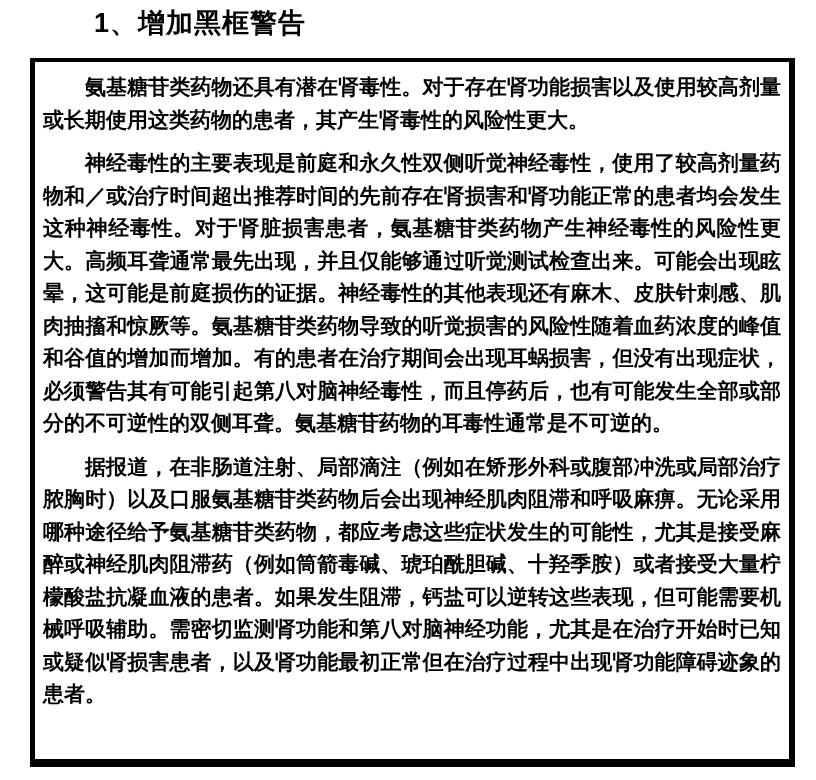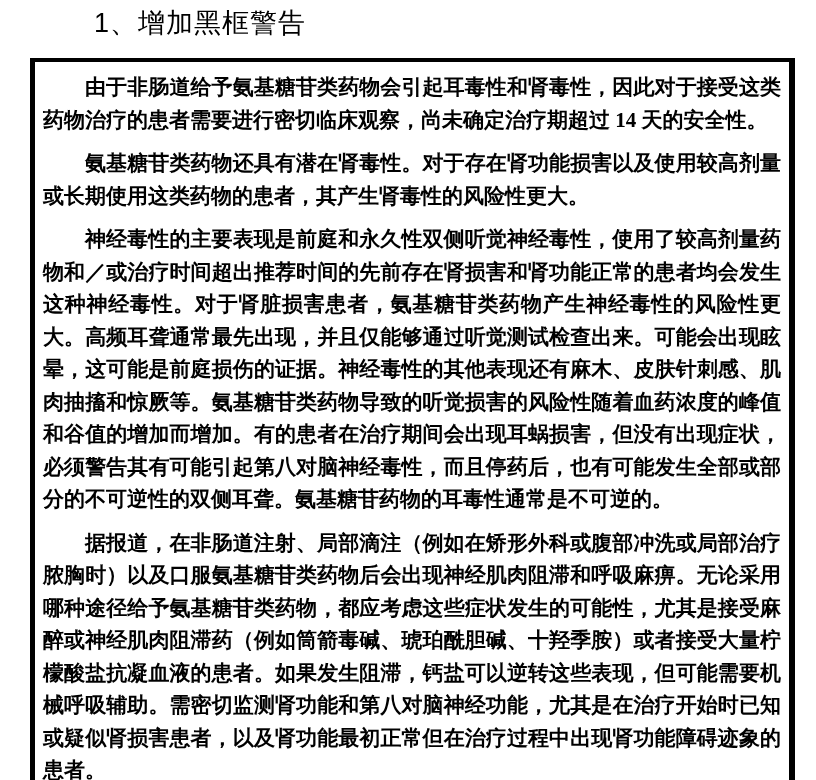--- a/index.html
+++ b/index.html
@@ -11,21 +11,21 @@
     position: relative;
     font-family: "Liberation Serif", serif;
     overflow: hidden;
   }
   .section-heading {
     position: absolute;
     left: 94px;
     top: 5px;
     font-family: "Liberation Sans", sans-serif;
     font-size: 27px;
-    font-weight: 400;
+    font-weight: 700;
     letter-spacing: 1px;
     color: #000000;
     white-space: nowrap;
   }
   .warning-box {
     position: absolute;
     left: 30px;
     top: 58px;
     width: 765px;
     min-height: 709px;
@@ -47,17 +47,16 @@
     color: #000000;
   }
   .warning-box p:last-child { margin-bottom: 0; }
 </style>
 </head>
 <body>
 
 <div class="section-heading">1、增加黑框警告</div>
 
 <div class="warning-box">
-  <p>由于非肠道给予氨基糖苷类药物会引起耳毒性和肾毒性，因此对于接受这类药物治疗的患者需要进行密切临床观察，尚未确定治疗期超过 14 天的安全性。</p>
   <p>氨基糖苷类药物还具有潜在肾毒性。对于存在肾功能损害以及使用较高剂量或长期使用这类药物的患者，其产生肾毒性的风险性更大。</p>
   <p>神经毒性的主要表现是前庭和永久性双侧听觉神经毒性，使用了较高剂量药物和／或治疗时间超出推荐时间的先前存在肾损害和肾功能正常的患者均会发生这种神经毒性。对于肾脏损害患者，氨基糖苷类药物产生神经毒性的风险性更大。高频耳聋通常最先出现，并且仅能够通过听觉测试检查出来。可能会出现眩晕，这可能是前庭损伤的证据。神经毒性的其他表现还有麻木、皮肤针刺感、肌肉抽搐和惊厥等。氨基糖苷类药物导致的听觉损害的风险性随着血药浓度的峰值和谷值的增加而增加。有的患者在治疗期间会出现耳蜗损害，但没有出现症状，必须警告其有可能引起第八对脑神经毒性，而且停药后，也有可能发生全部或部分的不可逆性的双侧耳聋。氨基糖苷药物的耳毒性通常是不可逆的。</p>
   <p>据报道，在非肠道注射、局部滴注（例如在矫形外科或腹部冲洗或局部治疗脓胸时）以及口服氨基糖苷类药物后会出现神经肌肉阻滞和呼吸麻痹。无论采用哪种途径给予氨基糖苷类药物，都应考虑这些症状发生的可能性，尤其是接受麻醉或神经肌肉阻滞药（例如筒箭毒碱、琥珀酰胆碱、十羟季胺）或者接受大量柠檬酸盐抗凝血液的患者。如果发生阻滞，钙盐可以逆转这些表现，但可能需要机械呼吸辅助。需密切监测肾功能和第八对脑神经功能，尤其是在治疗开始时已知或疑似肾损害患者，以及肾功能最初正常但在治疗过程中出现肾功能障碍迹象的患者。</p>
 </div>
 
 </body></html>

